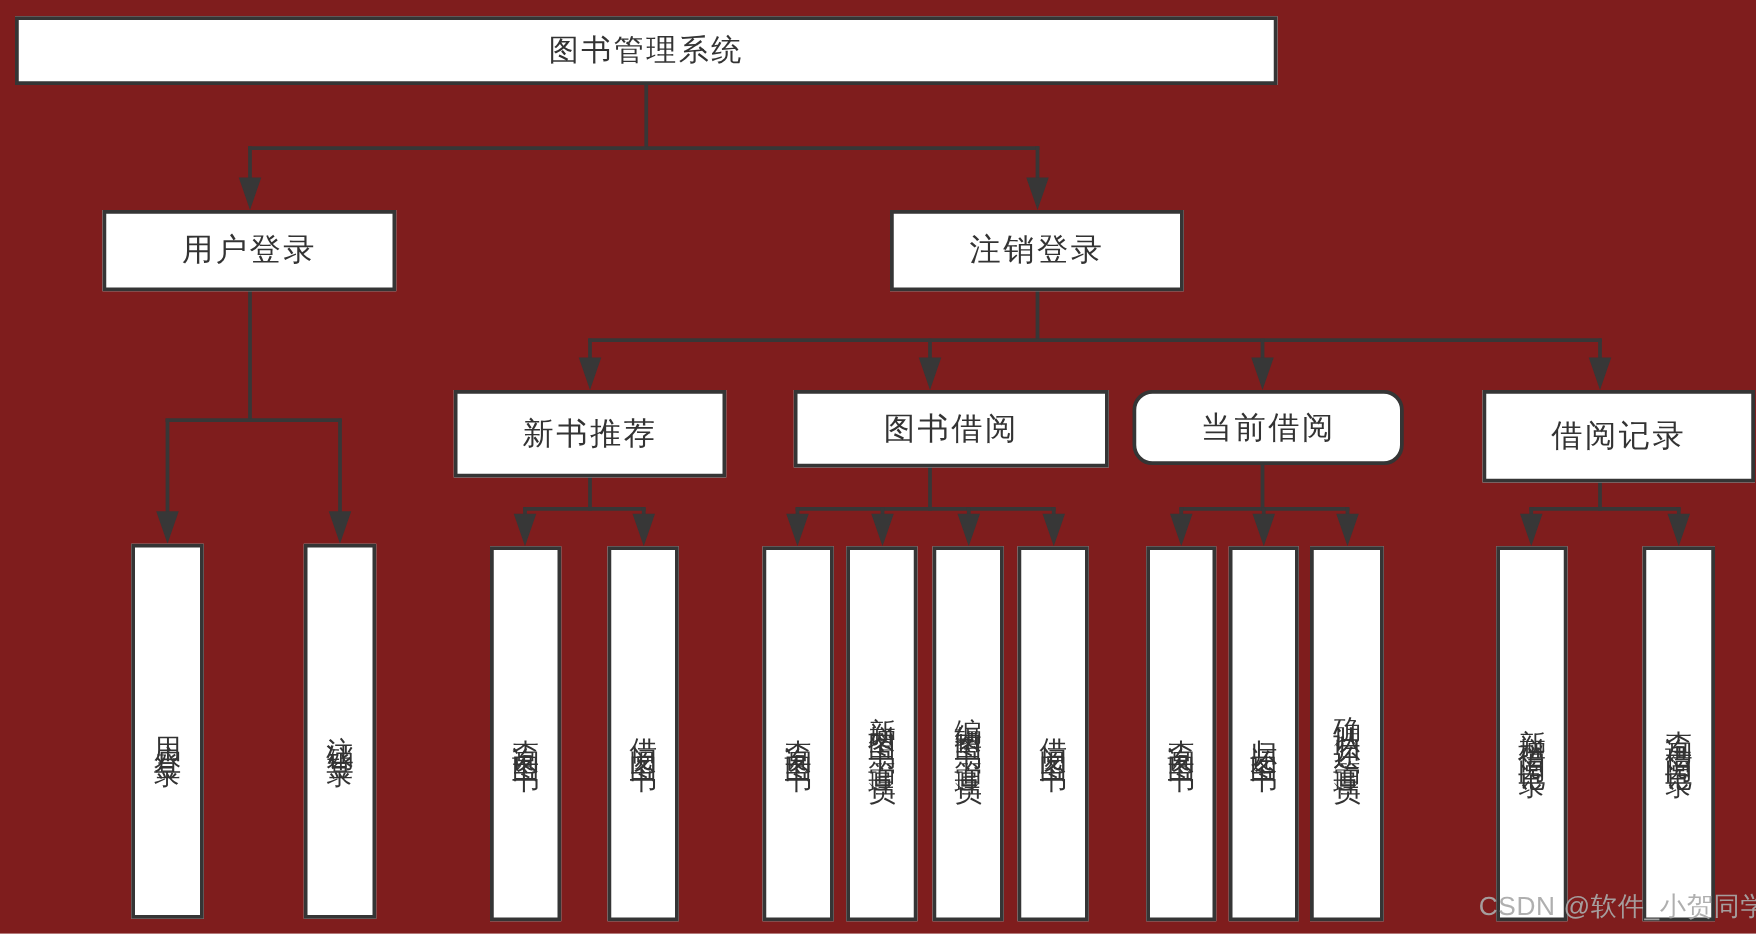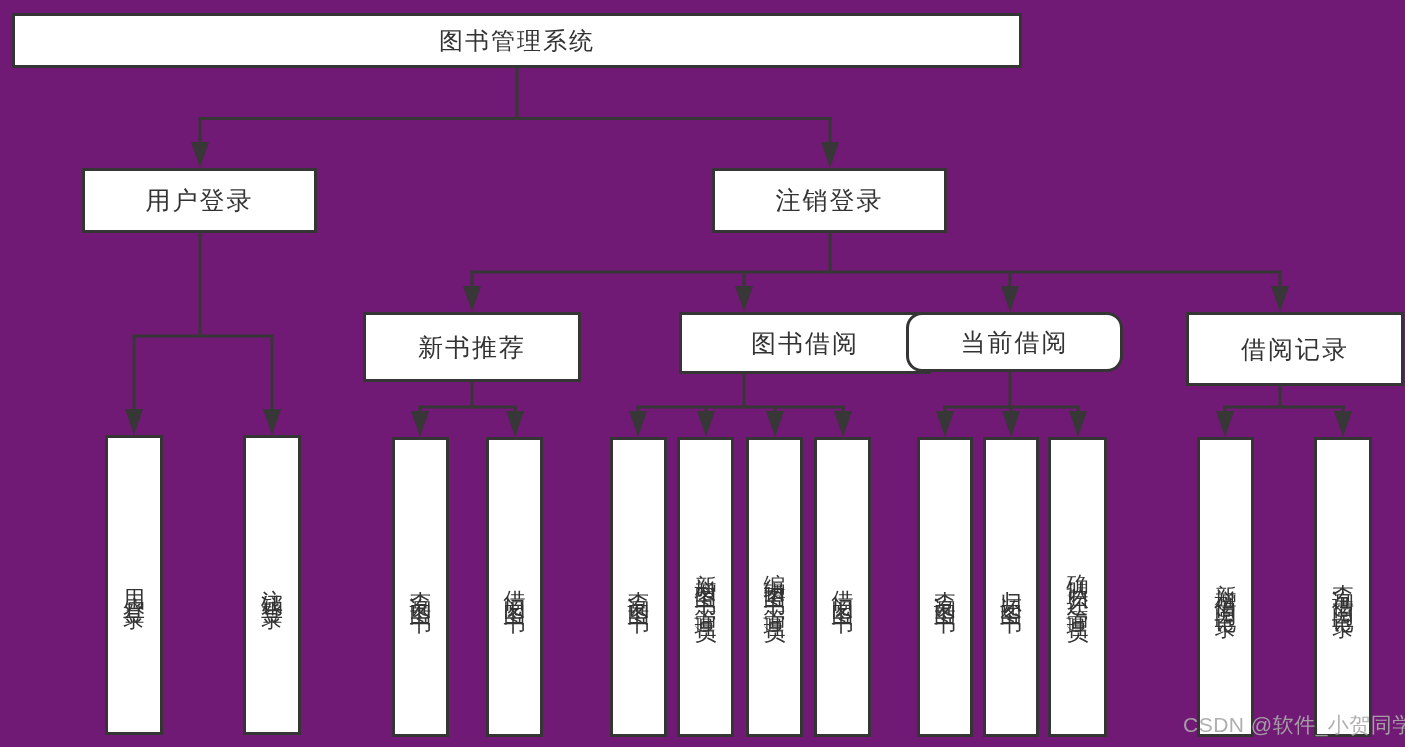--- a/index.html
+++ b/index.html
@@ -1,20 +1,20 @@
 <!DOCTYPE html>
 <html><head>
 <meta charset="utf-8">
 <style>
   html, body { margin: 0; padding: 0; background: #ffffff; }
   .canvas {
     position: relative;
     width: 1405px;
     height: 747px;
-    background: #701a75;
+    background: #7f1d1d;
     font-family: "Liberation Sans", sans-serif;
     overflow: hidden;
   }
   .connectors {
     position: absolute;
     left: 0; top: 0;
     width: 1405px; height: 747px;
     pointer-events: none;
   }
   .connectors line { stroke: #373737; stroke-width: 3; }
@@ -128,21 +128,21 @@
   <div class="node h" style="left:82px; top:168px; width:235px; height:65px;">
     <span>用户登录</span>
   </div>
   <div class="node h" style="left:712px; top:168px; width:235px; height:65px;">
     <span>注销登录</span>
   </div>
 
   <div class="node h" style="left:363px; top:312px; width:218px; height:70px;">
     <span>新书推荐</span>
   </div>
-  <div class="node h" style="left:635px; top:312px; width:252px; height:62px;margin-left:44px;">
+  <div class="node h" style="left:635px; top:312px; width:252px; height:62px;">
     <span>图书借阅</span>
   </div>
   <div class="node h" style="left:906px; top:312px; width:217px; height:60px;border-radius:16px;">
     <span>当前借阅</span>
   </div>
   <div class="node h" style="left:1186px; top:312px; width:218px; height:74px;">
     <span>借阅记录</span>
   </div>
 
   <div class="node v" style="left:105px; top:435px; width:58px; height:300px;">

